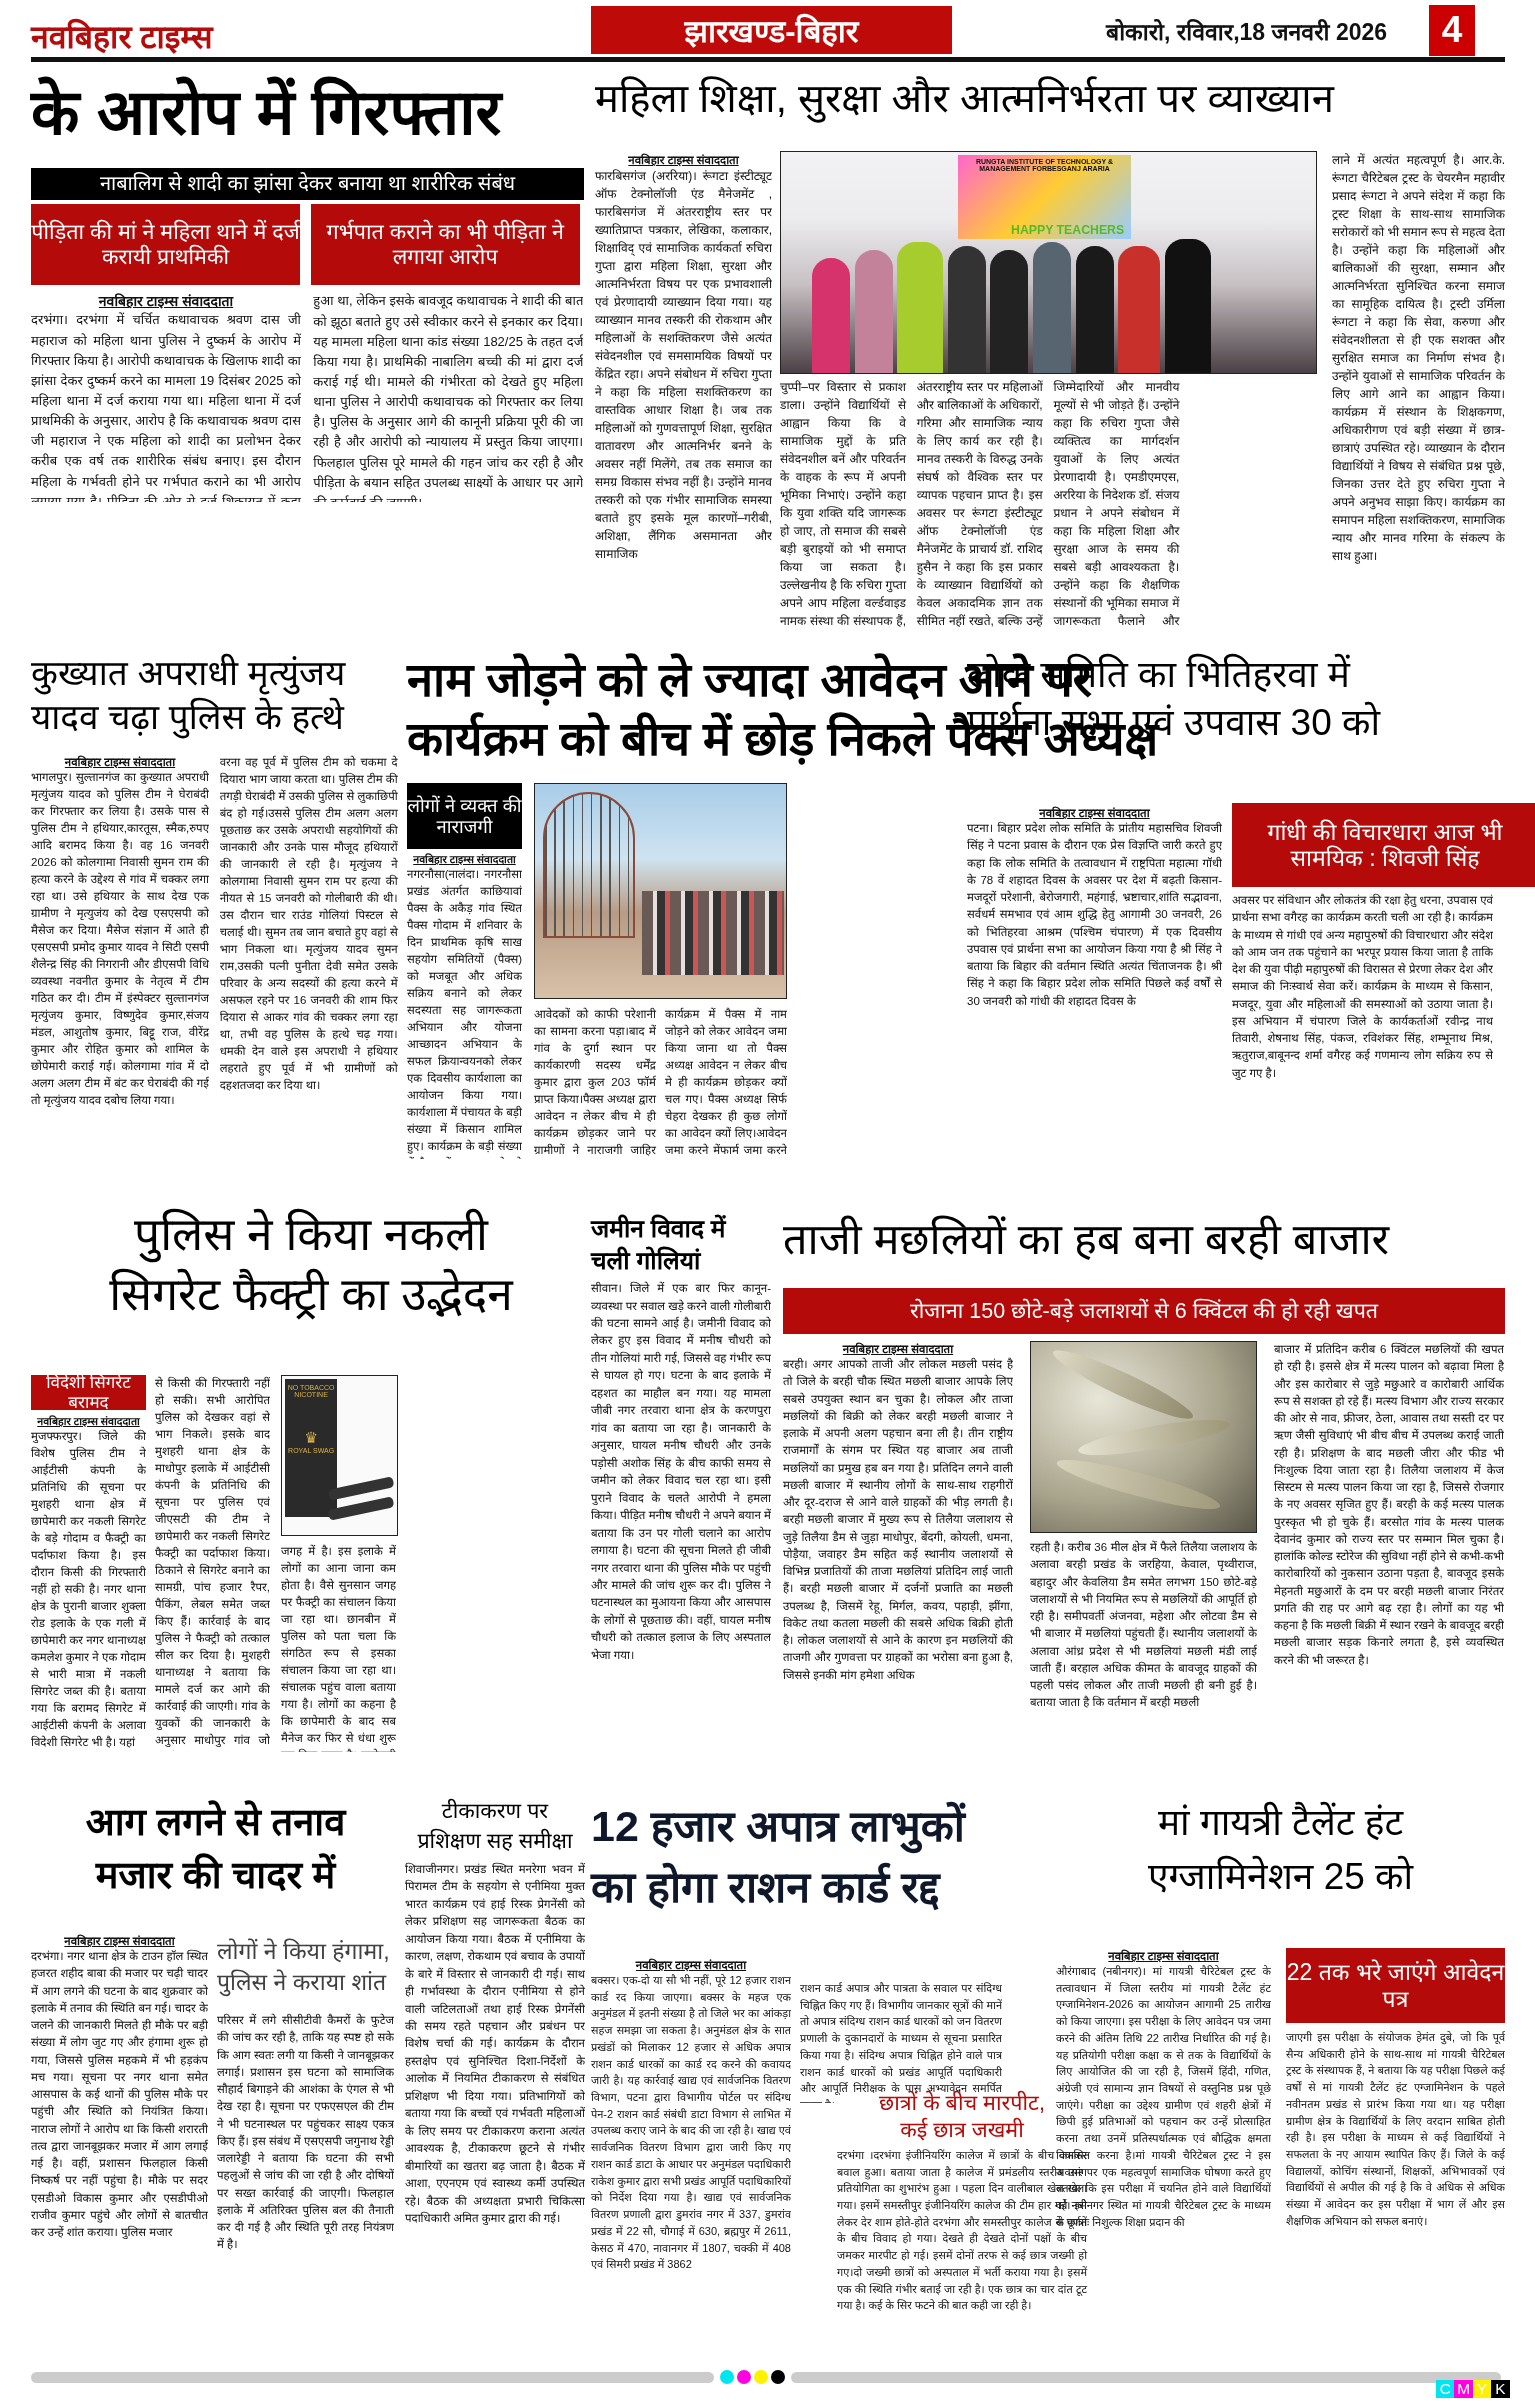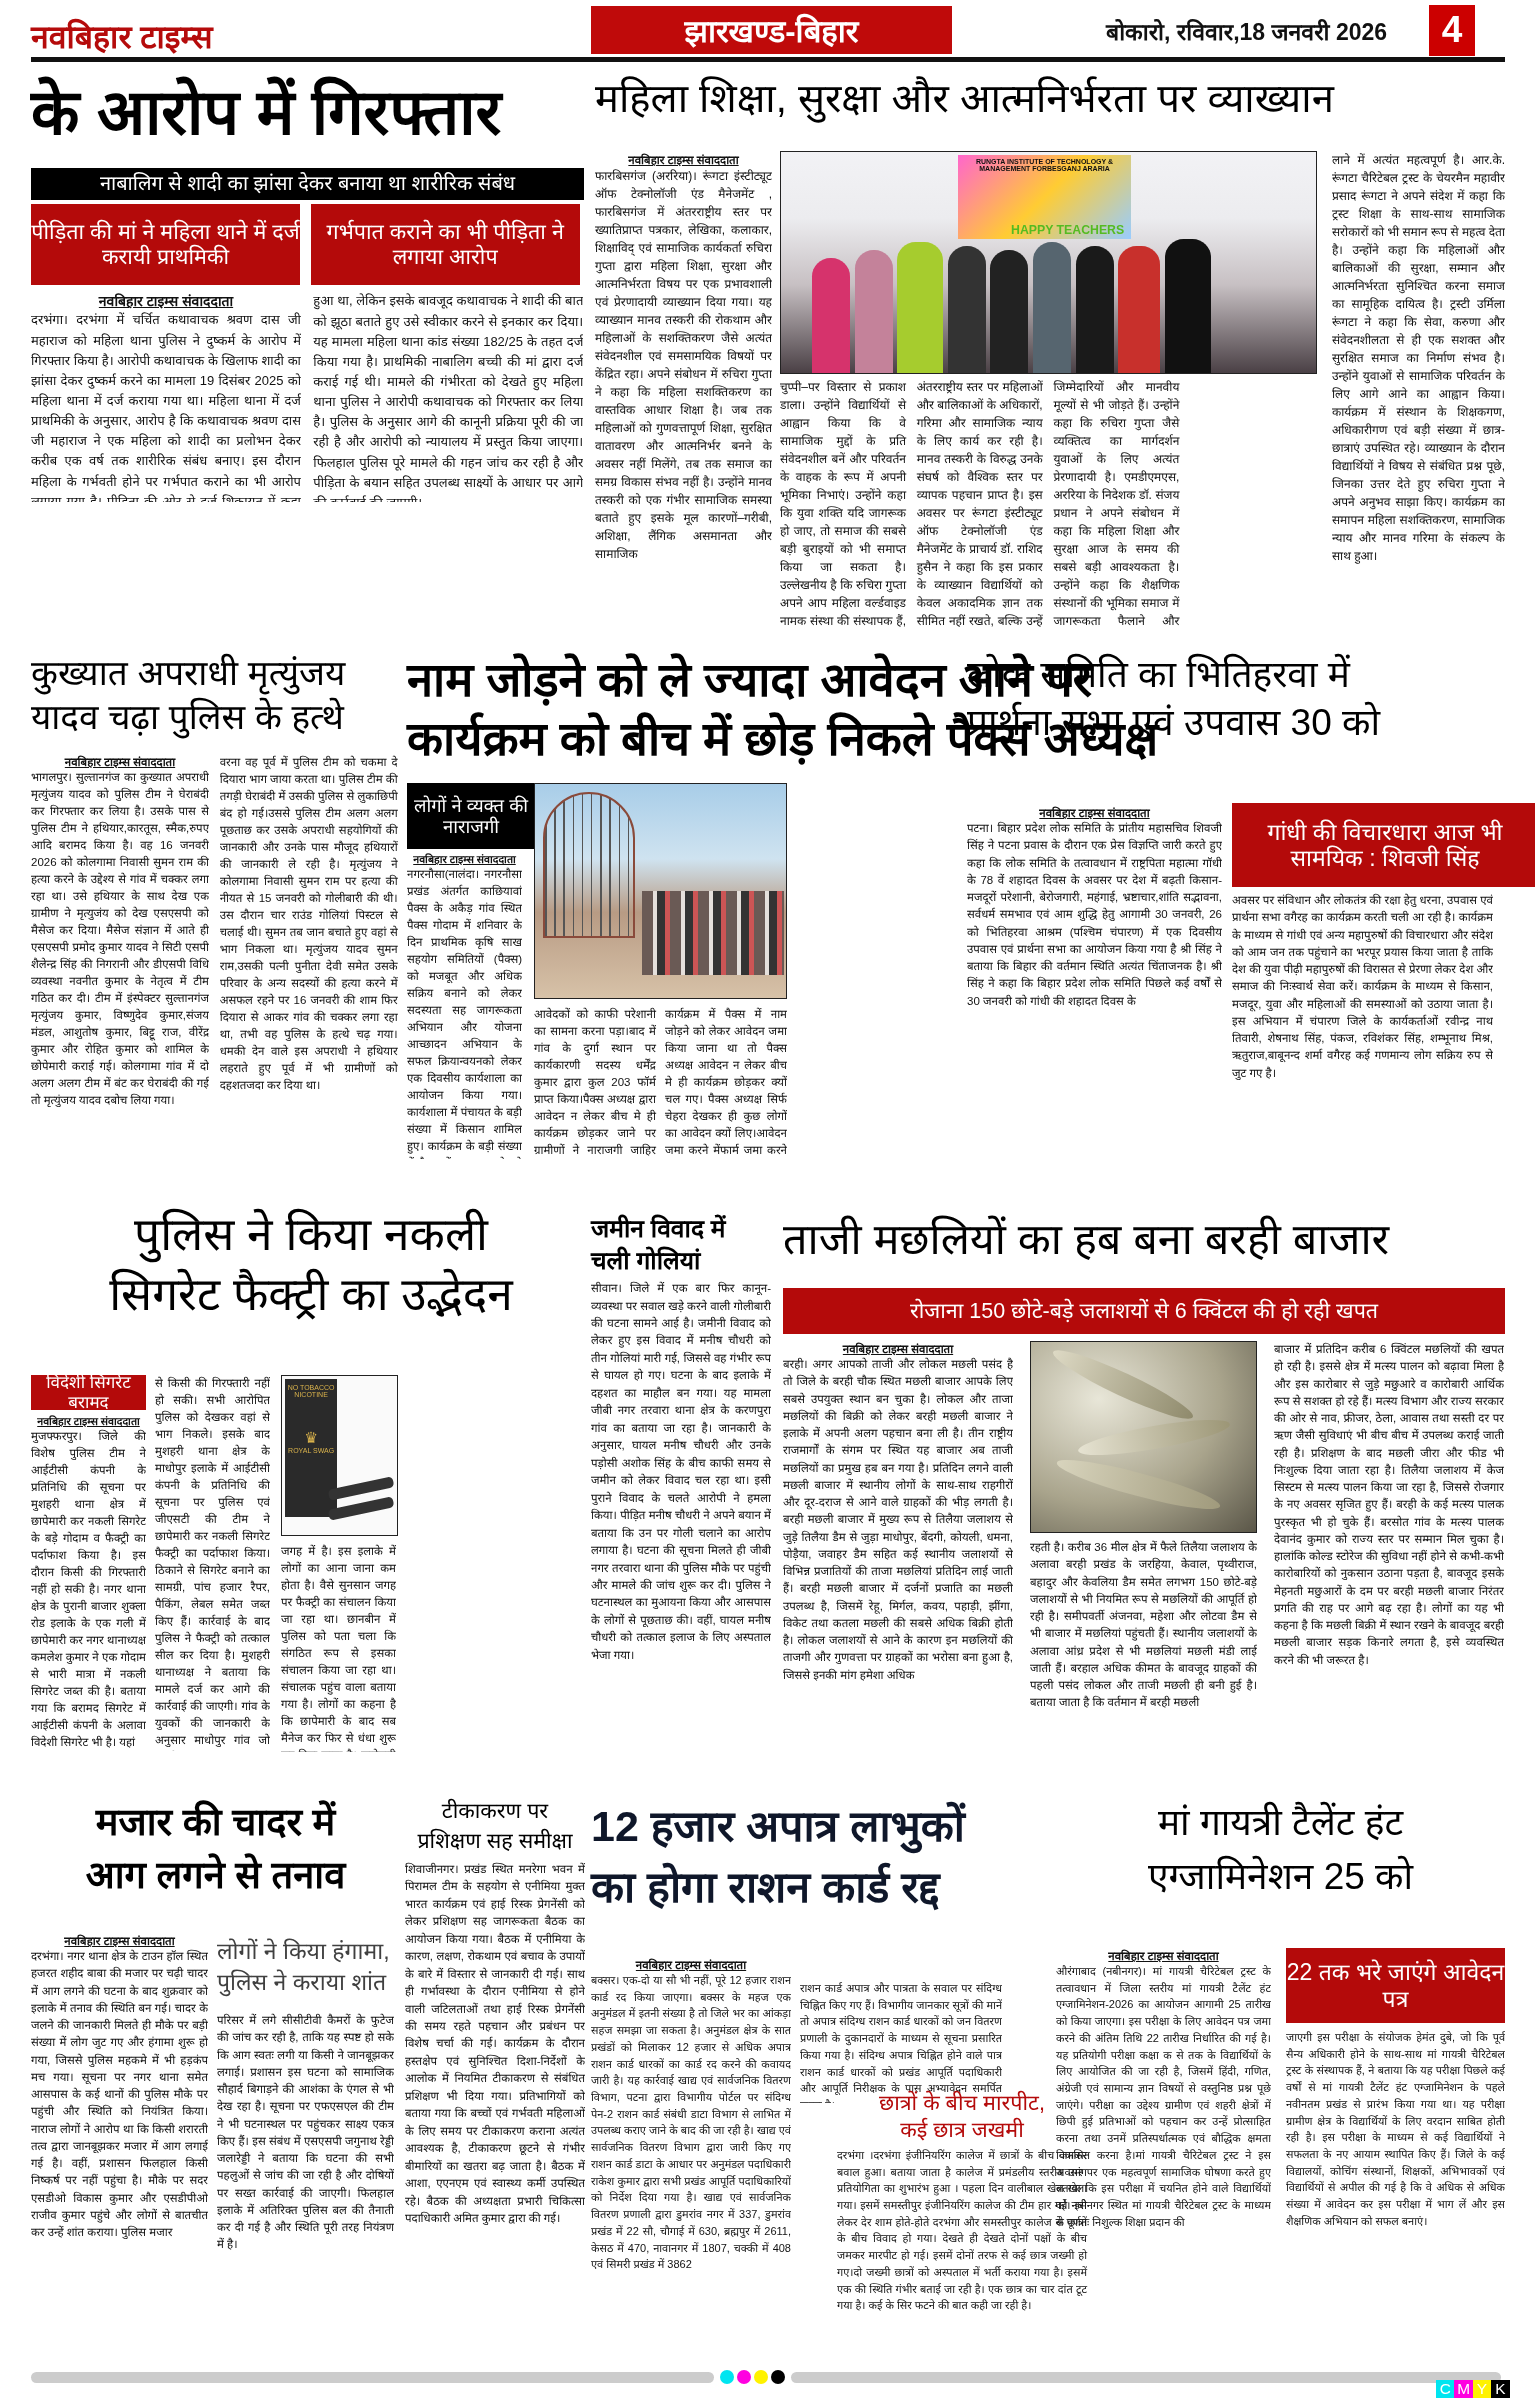--- a/index.html
+++ b/index.html
@@ -91,21 +91,21 @@
     </div>
     <div class="body" style="width:178px;height:422px;overflow:hidden;font-size:11.5px;line-height:1.48">वरना वह पूर्व में पुलिस टीम को चकमा दे दियारा भाग जाया करता था। पुलिस टीम की तगड़ी घेराबंदी में उसकी पुलिस से लुकाछिपी बंद हो गई।उससे पुलिस टीम अलग अलग पूछताछ कर उसके अपराधी सहयोगियों की जानकारी और उनके पास मौजूद हथियारों की जानकारी ले रही है। मृत्युंजय ने कोलगामा निवासी सुमन राम पर हत्या की नीयत से 15 जनवरी को गोलीबारी की थी। उस दौरान चार राउंड गोलियां पिस्टल से चलाई थी। सुमन तब जान बचाते हुए वहां से भाग निकला था। मृत्युंजय यादव सुमन राम,उसकी पत्नी पुनीता देवी समेत उसके परिवार के अन्य सदस्यों की हत्या करने में असफल रहने पर 16 जनवरी की शाम फिर दियारा से आकर गांव की चक्कर लगा रहा था, तभी वह पुलिस के हत्थे चढ़ गया। धमकी देन वाले इस अपराधी ने हथियार लहराते हुए पूर्व में भी ग्रामीणों को दहशतजदा कर दिया था।</div>
   </div>
 </div>
 
 <div class="abs" style="left:407px;top:651px;width:560px;height:514px">
   <div class="hl" style="font-size:47px;font-weight:bold;line-height:1.25;white-space:nowrap">
     <div>नाम जोड़ने को ले ज्यादा आवेदन आने पर</div>
     <div>कार्यक्रम को बीच में छोड़ निकले पैक्स अध्यक्ष</div>
   </div>
-  <div class="blackbox" style="position:absolute;left:0;top:132px;width:128px;height:66px;font-size:18.4px;font-weight:normal">लोगों ने व्यक्त की नाराजगी</div>
+  <div class="blackbox" style="position:absolute;left:0;top:132px;width:115px;height:66px;font-size:18.4px;font-weight:normal">लोगों ने व्यक्त की नाराजगी</div>
   <div class="col" style="left:0;top:201px;width:115px;height:307px">
     <span class="byline" style="font-size:10.7px">नवबिहार टाइम्स संवाददाता</span>
     <div class="body" style="font-size:11.5px;line-height:1.48">नगरनौसा(नालंदा। नगरनौसा प्रखंड अंतर्गत काछियावां पैक्स के अकैड़ गांव स्थित पैक्स गोदाम में शनिवार के दिन प्राथमिक कृषि साख सहयोग समितियों (पैक्स) को मजबूत और अधिक सक्रिय बनाने को लेकर सदस्यता सह जागरूकता अभियान और योजना आच्छादन अभियान के सफल क्रियान्वयनको लेकर एक दिवसीय कार्यशाला का आयोजन किया गया। कार्यशाला में पंचायत के बड़ी संख्या में किसान शामिल हुए। कार्यक्रम के बड़ी संख्या में पैक्स में सदस्य बनने को लेकर भीड़ उमड़ पड़ी जिससे पैक्स अध्यक्ष कार्यक्रम को बीच में ही छोड़कर भाग गए। जिससे पैक्स में सदस्य बनने को लेकर फॉर्म जमा करने वाले</div>
   </div>
   <div class="col photo" style="left:127px;top:132px;width:253px;height:216px;background:linear-gradient(180deg,#a8cde8 0%,#cfe3f0 35%,#b89b84 60%,#d7c2a8 100%)">
     <div style="position:absolute;left:7.7px;top:7.7px;width:92px;height:146px;border:2.3px solid #8a4a3a;border-radius:46px 46px 0 0;background:repeating-linear-gradient(90deg,#555 0 1.5px,transparent 1.5px 9.2px)"></div>
     <div style="position:absolute;left:107px;top:107px;width:142px;height:84px;background:repeating-linear-gradient(90deg,#6a5a55 0 10.7px,#e5e0dc 10.7px 15.4px,#333 15.4px 23px,#c55 23px 28px)"></div>
   </div>
   <div class="col" style="left:127px;top:355px;width:253px;height:154px;display:flex;gap:9.2px">
     <div class="body" style="width:122px;font-size:11.5px;line-height:1.48">आवेदकों को काफी परेशानी का सामना करना पड़ा।बाद में गांव के दुर्गा स्थान पर कार्यकारणी सदस्य धर्मेंद्र कुमार द्वारा कुल 203 फॉर्म प्राप्त किया।पैक्स अध्यक्ष द्वारा आवेदन न लेकर बीच मे ही कार्यक्रम छोड़कर जाने पर ग्रामीणों ने नाराजगी जाहिर किया। आवेदकों ने कहा कि पैक्स अध्यक्ष का यह तानाशाही रवैया हैं जब</div>
@@ -178,22 +178,22 @@
   <div class="col" style="left:247px;top:322px;width:227px;height:223px">
     <div class="body" style="font-size:11.5px;line-height:1.5">रहती है। करीब 36 मील क्षेत्र में फैले तिलैया जलाशय के अलावा बरही प्रखंड के जरहिया, केवाल, पृथ्वीराज, बहादुर और केवलिया डैम समेत लगभग 150 छोटे-बड़े जलाशयों से भी नियमित रूप से मछलियों की आपूर्ति हो रही है। समीपवर्ती अंजनवा, महेशा और लोटवा डैम से भी बाजार में मछलियां पहुंचती हैं। स्थानीय जलाशयों के अलावा आंध्र प्रदेश से भी मछलियां मछली मंडी लाई जाती हैं। बरहाल अधिक कीमत के बावजूद ग्राहकों की पहली पसंद लोकल और ताजी मछली ही बनी हुई है। बताया जाता है कि वर्तमान में बरही मछली</div>
   </div>
   <div class="col" style="left:491px;top:124px;width:230px;height:422px">
     <div class="body" style="font-size:11.5px;line-height:1.5">बाजार में प्रतिदिन करीब 6 क्विंटल मछलियों की खपत हो रही है। इससे क्षेत्र में मत्स्य पालन को बढ़ावा मिला है और इस कारोबार से जुड़े मछुआरे व कारोबारी आर्थिक रूप से सशक्त हो रहे हैं। मत्स्य विभाग और राज्य सरकार की ओर से नाव, फ्रीजर, ठेला, आवास तथा सस्ती दर पर ऋण जैसी सुविधाएं भी बीच बीच में उपलब्ध कराई जाती रही है। प्रशिक्षण के बाद मछली जीरा और फीड भी निःशुल्क दिया जाता रहा है। तिलैया जलाशय में केज सिस्टम से मत्स्य पालन किया जा रहा है, जिससे रोजगार के नए अवसर सृजित हुए हैं। बरही के कई मत्स्य पालक पुरस्कृत भी हो चुके हैं। बरसोत गांव के मत्स्य पालक देवानंद कुमार को राज्य स्तर पर सम्मान मिल चुका है। हालांकि कोल्ड स्टोरेज की सुविधा नहीं होने से कभी-कभी कारोबारियों को नुकसान उठाना पड़ता है, बावजूद इसके मेहनती मछुआरों के दम पर बरही मछली बाजार निरंतर प्रगति की राह पर आगे बढ़ रहा है। लोगों का यह भी कहना है कि मछली बिक्री में स्थान रखने के बावजूद बरही मछली बाजार सड़क किनारे लगता है, इसे व्यवस्थित करने की भी जरूरत है।</div>
   </div>
 </div>
 
 <div class="abs" style="left:31px;top:1796px;width:369px;height:553px">
   <div class="hl" style="font-size:38px;line-height:1.4;text-align:center">
+    <div>आग लगने से तनाव</div>
     <div>मजार की चादर में</div>
-    <div>आग लगने से तनाव</div>
   </div>
   <div class="col" style="left:0;top:137px;width:177px;height:415px">
     <span class="byline" style="font-size:11.5px">नवबिहार टाइम्स संवाददाता</span>
     <div class="body" style="font-size:11.5px;line-height:1.5">दरभंगा। नगर थाना क्षेत्र के टाउन हॉल स्थित हजरत शहीद बाबा की मजार पर चढ़ी चादर में आग लगने की घटना के बाद शुक्रवार को इलाके में तनाव की स्थिति बन गई। चादर के जलने की जानकारी मिलते ही मौके पर बड़ी संख्या में लोग जुट गए और हंगामा शुरू हो गया, जिससे पुलिस महकमे में भी हड़कंप मच गया। सूचना पर नगर थाना समेत आसपास के कई थानों की पुलिस मौके पर पहुंची और स्थिति को नियंत्रित किया। नाराज लोगों ने आरोप था कि किसी शरारती तत्व द्वारा जानबूझकर मजार में आग लगाई गई है। वहीं, प्रशासन फिलहाल किसी निष्कर्ष पर नहीं पहुंचा है। मौके पर सदर एसडीओ विकास कुमार और एसडीपीओ राजीव कुमार पहुंचे और लोगों से बातचीत कर उन्हें शांत कराया। पुलिस मजार</div>
   </div>
   <div class="col redtxt" style="left:186px;top:140px;width:177px;height:69px;font-size:23px;line-height:1.35">लोगों ने किया हंगामा, पुलिस ने कराया शांत</div>
   <div class="col" style="left:186px;top:216px;width:177px;height:335px">
     <div class="body" style="font-size:11.5px;line-height:1.5">परिसर में लगे सीसीटीवी कैमरों के फुटेज की जांच कर रही है, ताकि यह स्पष्ट हो सके कि आग स्वतः लगी या किसी ने जानबूझकर लगाई। प्रशासन इस घटना को सामाजिक सौहार्द बिगाड़ने की आशंका के एंगल से भी देख रहा है। सूचना पर एफएसएल की टीम ने भी घटनास्थल पर पहुंचकर साक्ष्य एकत्र किए हैं। इस संबंध में एसएसपी जगुनाथ रेड्डी जलारेड्डी ने बताया कि घटना की सभी पहलुओं से जांच की जा रही है और दोषियों पर सख्त कार्रवाई की जाएगी। फिलहाल इलाके में अतिरिक्त पुलिस बल की तैनाती कर दी गई है और स्थिति पूरी तरह नियंत्रण में है।</div>
   </div>
 </div>

